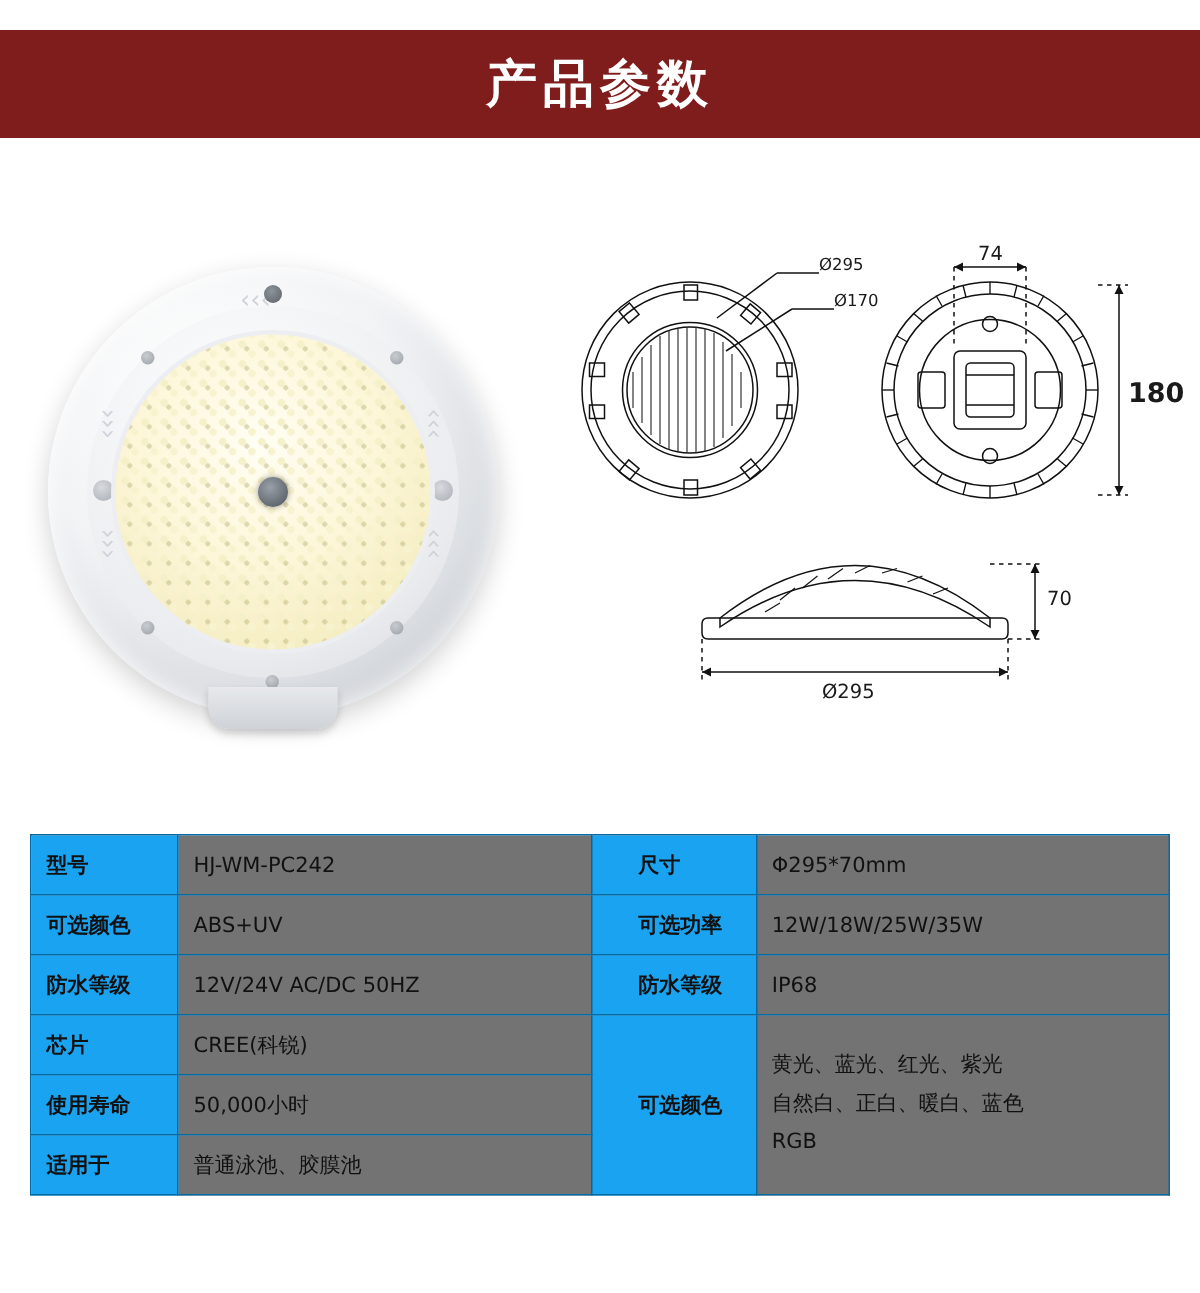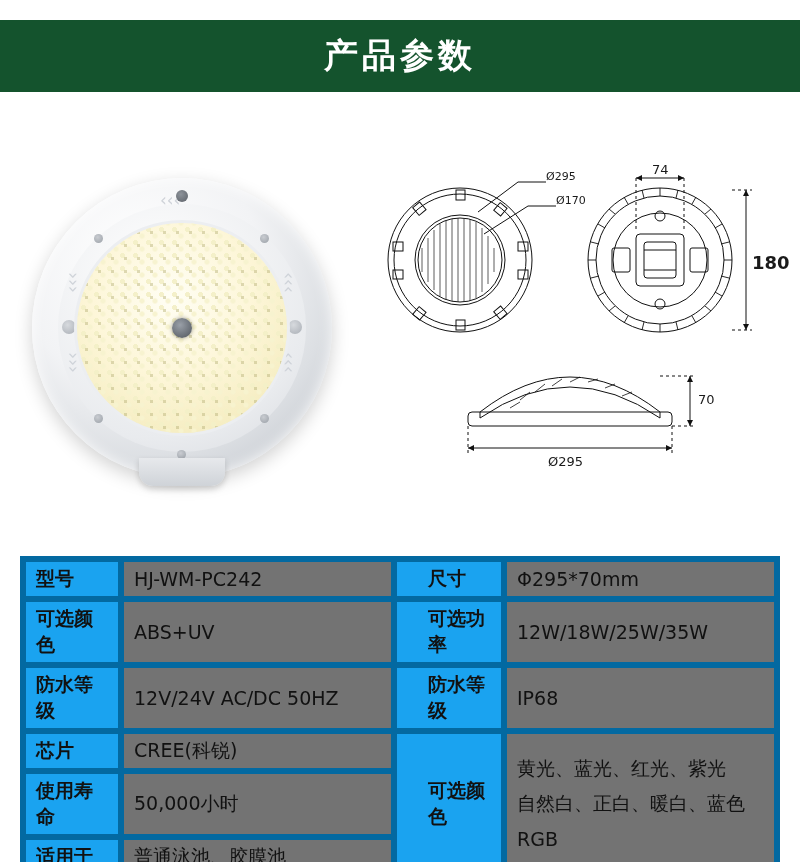--- a/index.html
+++ b/index.html
@@ -14,21 +14,21 @@
     width: 800px; height: 862px;
     overflow: hidden;
     background: #fff;
   }
 
   
   .banner {
     position: absolute;
     left: 0; top: 20px;
     width: 800px; height: 72px;
-    background: #14532d;
+    background: #7f1d1d;
     display: flex;
     align-items: center;
     justify-content: center;
   }
   .banner-title {
     color: #ffffff;
     font-size: 34px;
     font-weight: bold;
     letter-spacing: 4px;
     font-family: "DejaVu Sans", "Liberation Sans", sans-serif;
@@ -153,24 +153,24 @@
 
   
   .spec-table {
     position: absolute;
     left: 20px; top: 556px;
     width: 760px;
     border-collapse: collapse;
     table-layout: fixed;
   }
   .spec-table td {
-    border: 6px solid #0369a1;
+    border: 1px solid #0369a1;
     height: 40px;
     padding: 4px 10px;
-    font-size: 19px;
+    font-size: 14px;
     color: #111;
     vertical-align: middle;
     font-family: "DejaVu Sans", "Liberation Sans", sans-serif;
   }
   .lbl {
     background: #1aa3f0;
     color: #ffffff;
     font-weight: bold;
     text-align: left;
     width: 98px;

